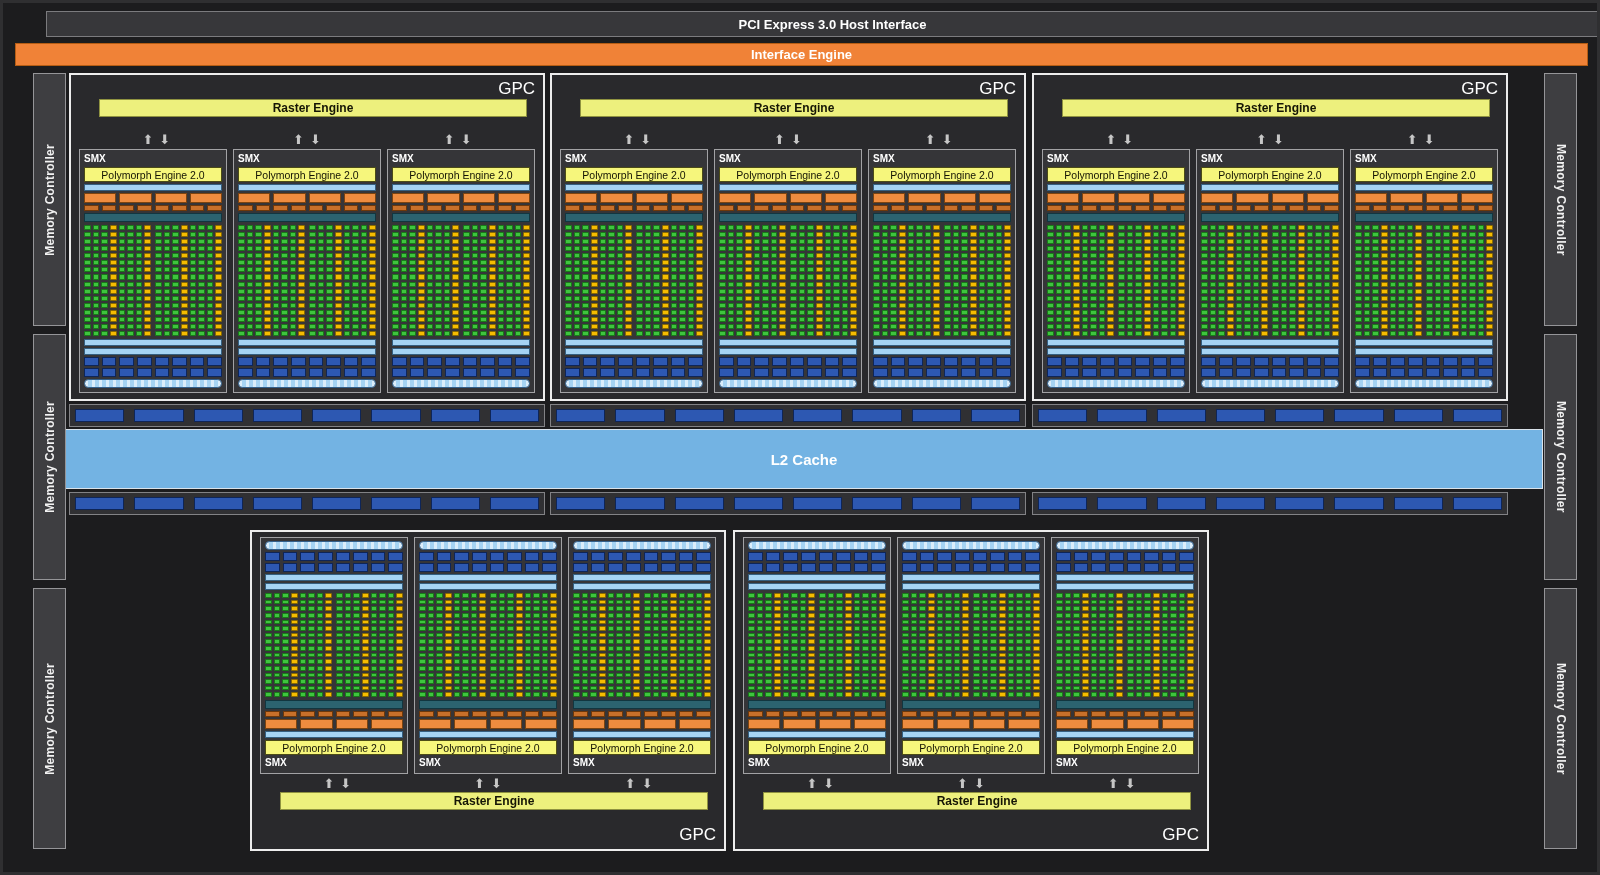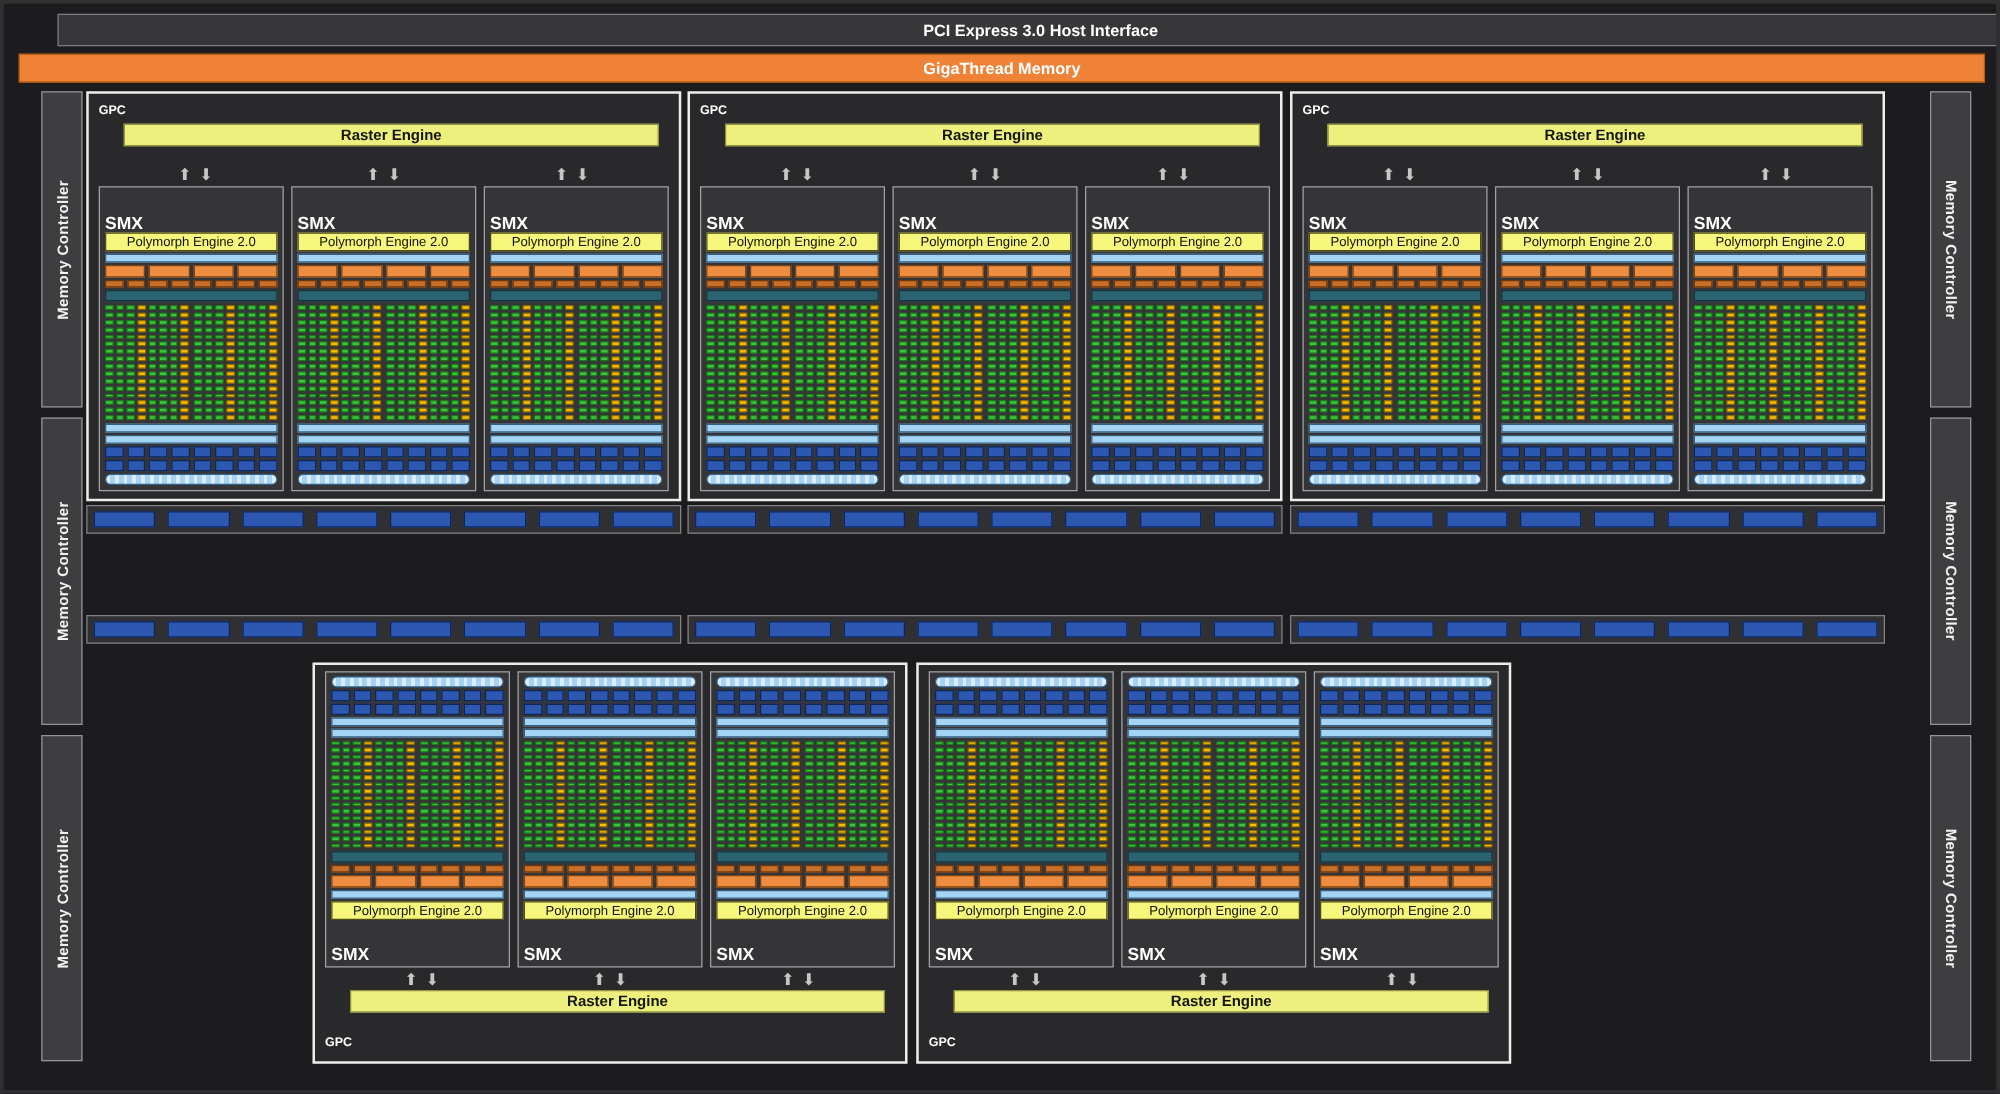--- a/index.html
+++ b/index.html
@@ -11,30 +11,30 @@
   .giga-bar{position:absolute;left:12px;top:40px;width:1573px;height:23px;background:#f08237;border:1px solid #b55d14;color:#fff;font-weight:bold;font-size:13px;display:flex;align-items:center;justify-content:center;}
 
   
   .mc-box{position:absolute;width:33px;background:#3e3e41;border:1px solid #959598;display:flex;align-items:center;justify-content:center;}
   .mc-box span{color:#f2f2f2;font-weight:bold;font-size:12px;letter-spacing:.3px;writing-mode:vertical-rl;white-space:nowrap;}
   .mc-left span{transform:rotate(180deg);}
 
   
   .gpc{position:absolute;width:476px;background:#29292c;border:2px solid #ededed;display:flex;flex-direction:column;padding:4px 8px;}
   .gpc.mirrored{flex-direction:column-reverse;}
-  .gpc-label{color:#fff;font-weight:bold;font-size:10px;height:20px;line-height:20px;flex:0 0 auto;}
+  .gpc-label{color:#fff;font-weight:normal;font-size:17px;height:20px;line-height:20px;flex:0 0 auto;text-align:right;}
   .raster{flex:0 0 18px;margin:0 8px 15px 20px;background:#edf07d;border:1px solid #8f9240;color:#151505;font-weight:bold;font-size:12px;display:flex;align-items:center;justify-content:center;}
   .arrow-row{flex:0 0 16px;display:flex;margin:0 2px;}
   .arrow-cell{flex:1;display:flex;align-items:center;justify-content:center;gap:6px;color:#c6c6c6;font-size:13px;line-height:14px;}
   .smx-row{flex:1;display:flex;gap:6px;margin:1px 0 2px 0;}
 
   
   .smx{flex:1;background:#353538;border:1px solid #a2a2a5;display:flex;flex-direction:column;gap:2px;padding:3px 4px 4px 4px;}
   .smx.mirrored{flex-direction:column-reverse;}
-  .smx-label{flex:0 0 12px;color:#fff;font-weight:bold;font-size:14px;line-height:12px;margin-top:19px;}
+  .smx-label{flex:0 0 12px;color:#fff;font-weight:bold;font-size:10px;line-height:12px;}
   .poly{flex:0 0 15px;background:#f6f67c;border:1px solid #4c4c16;color:#131303;font-weight:normal;font-size:10.5px;display:flex;align-items:center;justify-content:center;}
   .lb-bar{flex:0 0 7px;background:#a5d3f3;border:1px solid #355f80;}
   .seg-row{display:flex;gap:3px;}
   .seg-row.o1{flex:0 0 10px;}
   .seg-row.o2{flex:0 0 6px;}
   .seg-o1{flex:1;background:#ee8c3f;border:1px solid #7c4410;}
   .seg-o2{flex:1;background:#c8702a;border:1px solid #6e380a;}
   .teal-bar{flex:0 0 9px;background:#2c6370;border:1px solid #123640;}
   .core-grid{flex:1;display:flex;gap:4px;padding:1px 0;}
   .grid-half{flex:1;display:grid;grid-template-columns:repeat(8,1fr);grid-auto-rows:1fr;gap:2px;}
@@ -52,21 +52,24 @@
   .l2-seg{flex:1;background:#2d58b2;border:1px solid #0e2558;}
 </style>
 </head>
 <body>
 
 <div id="canvas">
   <div class="pci-bar">
     <span>PCI Express 3.0 Host Interface</span>
   </div>
   <div class="giga-bar">
-    <span>GigaThread Memory</span>
+    <span>Interface Engine</span>
+  </div>
+  <div class="l2-band">
+    <span>L2 Cache</span>
   </div>
   <div id="dynamic-root">
       <div class="mc-box mc-left" style="left: 30px; top: 70px; height: 253px;">
         <span>Memory Controller</span>
       </div>
       <div class="mc-box mc-left" style="left: 30px; top: 331px; height: 246px;">
         <span>Memory Controller</span>
       </div>
       <div class="mc-box mc-left" style="left: 30px; top: 585px; height: 261px;">
         <span>Memory Controller</span>

